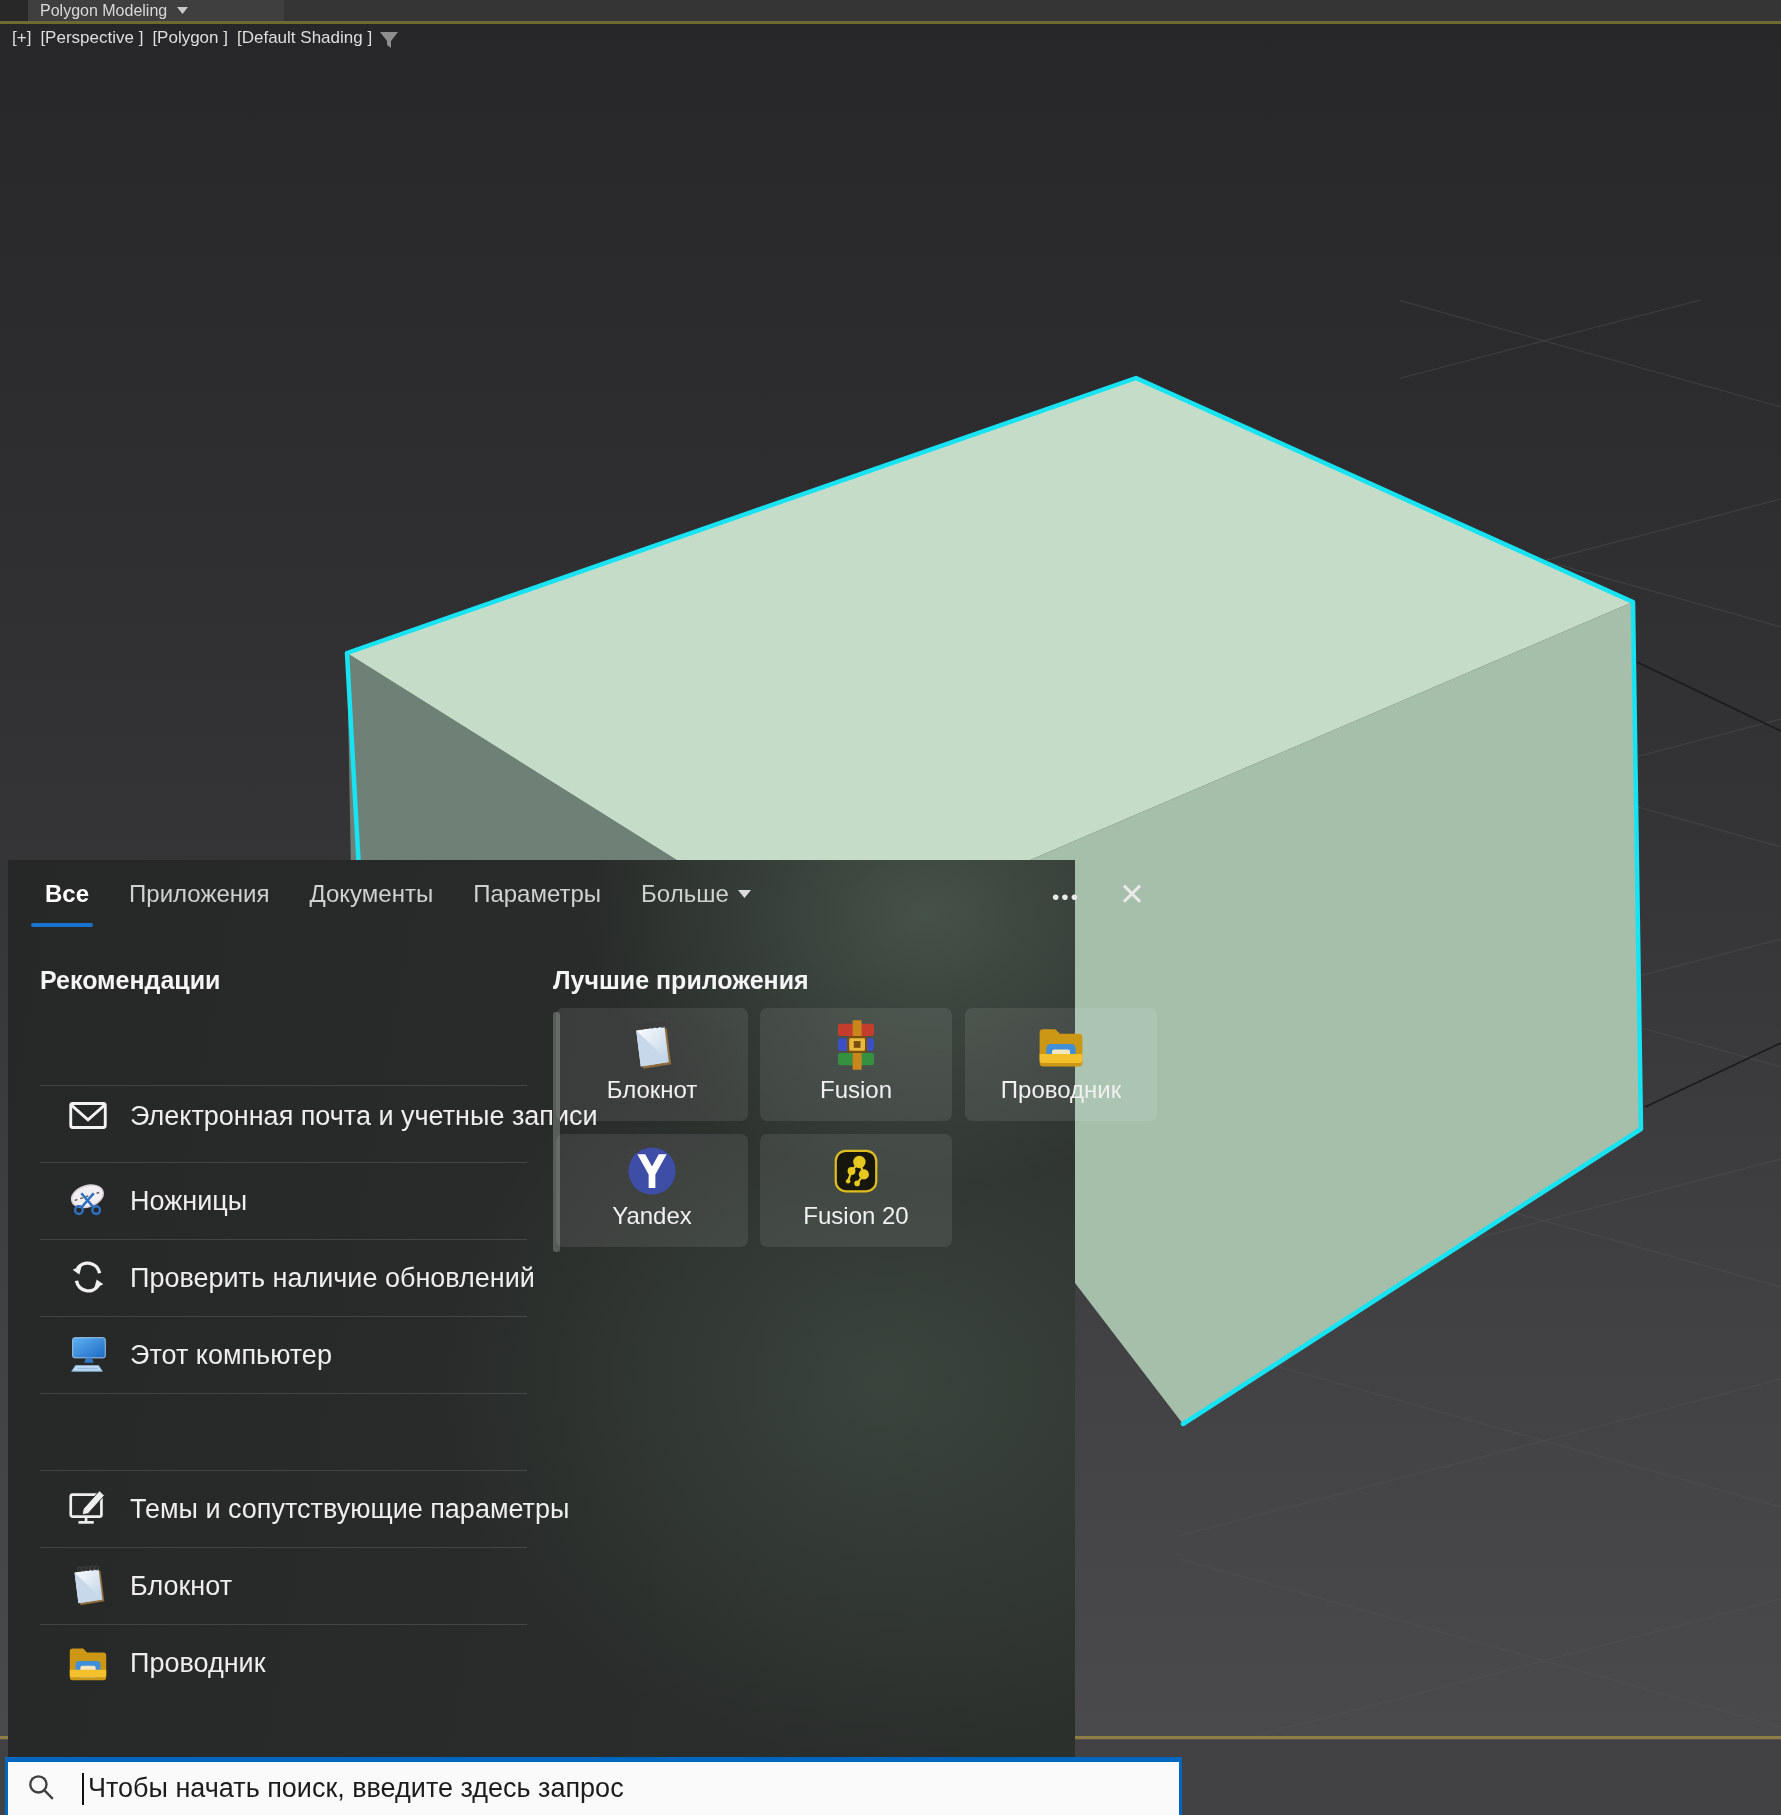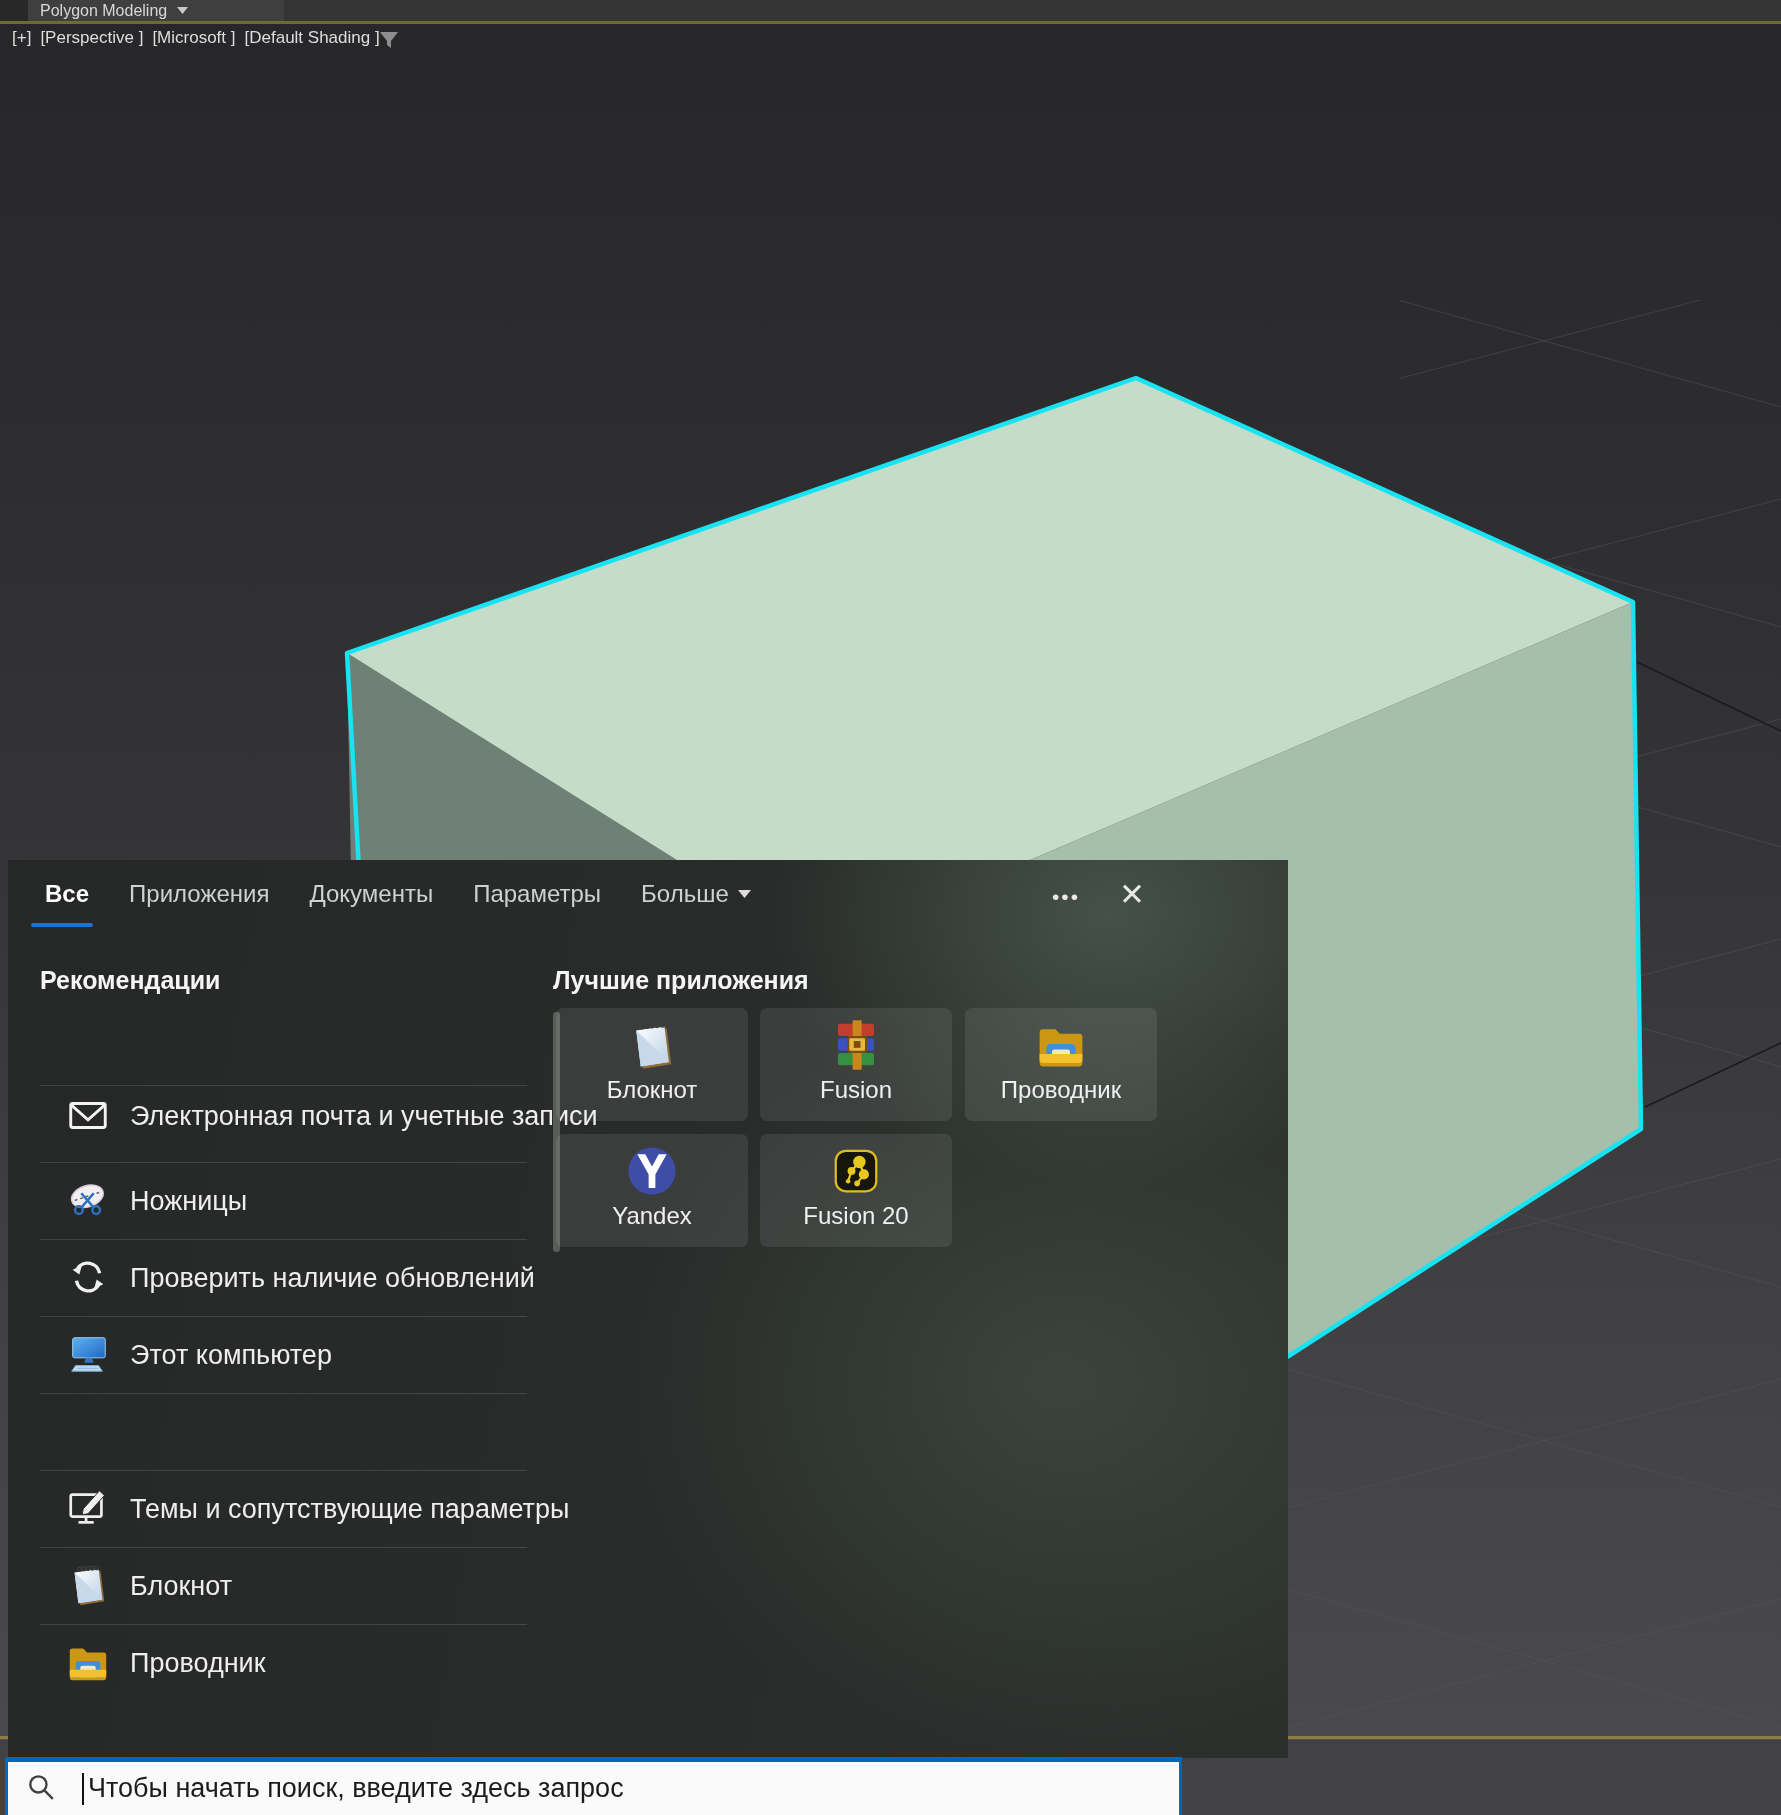--- a/index.html
+++ b/index.html
@@ -17,21 +17,21 @@
   
   .vp-bg{position:absolute;left:0;top:24px;width:1781px;height:1791px;
     background:linear-gradient(180deg,#27272a 0%,#2c2c2e 20%,#343436 45%,#414143 72%,#4a4a4c 96%);}
   .scene{position:absolute;left:0;top:0;}
   .vp-label{position:absolute;left:12px;top:28px;display:flex;gap:9px;align-items:center;
     font-size:17px;color:#dedede;white-space:pre;}
   .vp-label span{cursor:default;}
   .funnel{position:absolute;left:378px;top:30px;}
 
   
-  .start-menu{position:absolute;left:8px;top:860px;width:1280px;height:898px;
+  .start-menu{position:absolute;left:8px;top:860px;width:1067px;height:898px;
     background:
       radial-gradient(520px 420px at 86% 6%, rgba(130,165,140,0.30), rgba(130,165,140,0) 65%),
       radial-gradient(680px 580px at 82% 58%, rgba(120,155,130,0.20), rgba(120,155,130,0) 65%),
       linear-gradient(100deg,#262827 0%,#292c2a 60%,#2c302d 100%);}
   .tabs{position:absolute;left:37px;top:16px;display:flex;gap:40px;align-items:center;height:36px;}
   .tab{font-size:24px;color:#ced1ce;cursor:pointer;white-space:nowrap;display:flex;align-items:center;gap:9px;}
   .tab.active{color:#ffffff;font-weight:bold;}
   .tab-underline{position:absolute;left:23px;top:63px;width:62px;height:4px;border-radius:2px;}
   .win-btn{position:absolute;display:flex;align-items:center;justify-content:center;cursor:pointer;color:#e9e9e9;}
   .btn-ellipsis{left:1032px;top:16px;width:52px;height:42px;font-size:21px;letter-spacing:2px;}
@@ -148,21 +148,21 @@
       <polygon points="347,653 1136,378 1633,602 820,950" fill="#c4dcc8"></polygon>
       <polyline points="359,870 347,653 1136,378 1633,602 1641,1129 1183,1424" fill="none" stroke="#17e3f3" stroke-width="4.5" stroke-linejoin="round" stroke-linecap="round"></polyline>
     </g>
     <rect x="0" y="1736" width="1781" height="3.5" fill="#8c7d46"></rect>
     <rect x="0" y="1739.5" width="1781" height="76" fill="#424244"></rect>
   </svg>
 
   <div class="vp-label">
     <span>[+]</span>
     <span>[Perspective ]</span>
-    <span>[Microsoft ]</span>
+    <span>[Polygon ]</span>
     <span>[Default Shading ]</span>
   </div>
   <svg class="funnel" width="22" height="20">
     <path d="M2 2 h18 l-7 9 v7 l-4 -3 v-4 Z" fill="#8e8e8e"></path>
   </svg>
 
   <div class="start-menu">
 
     <div class="tabs">
       <span class="tab active">Все</span>

